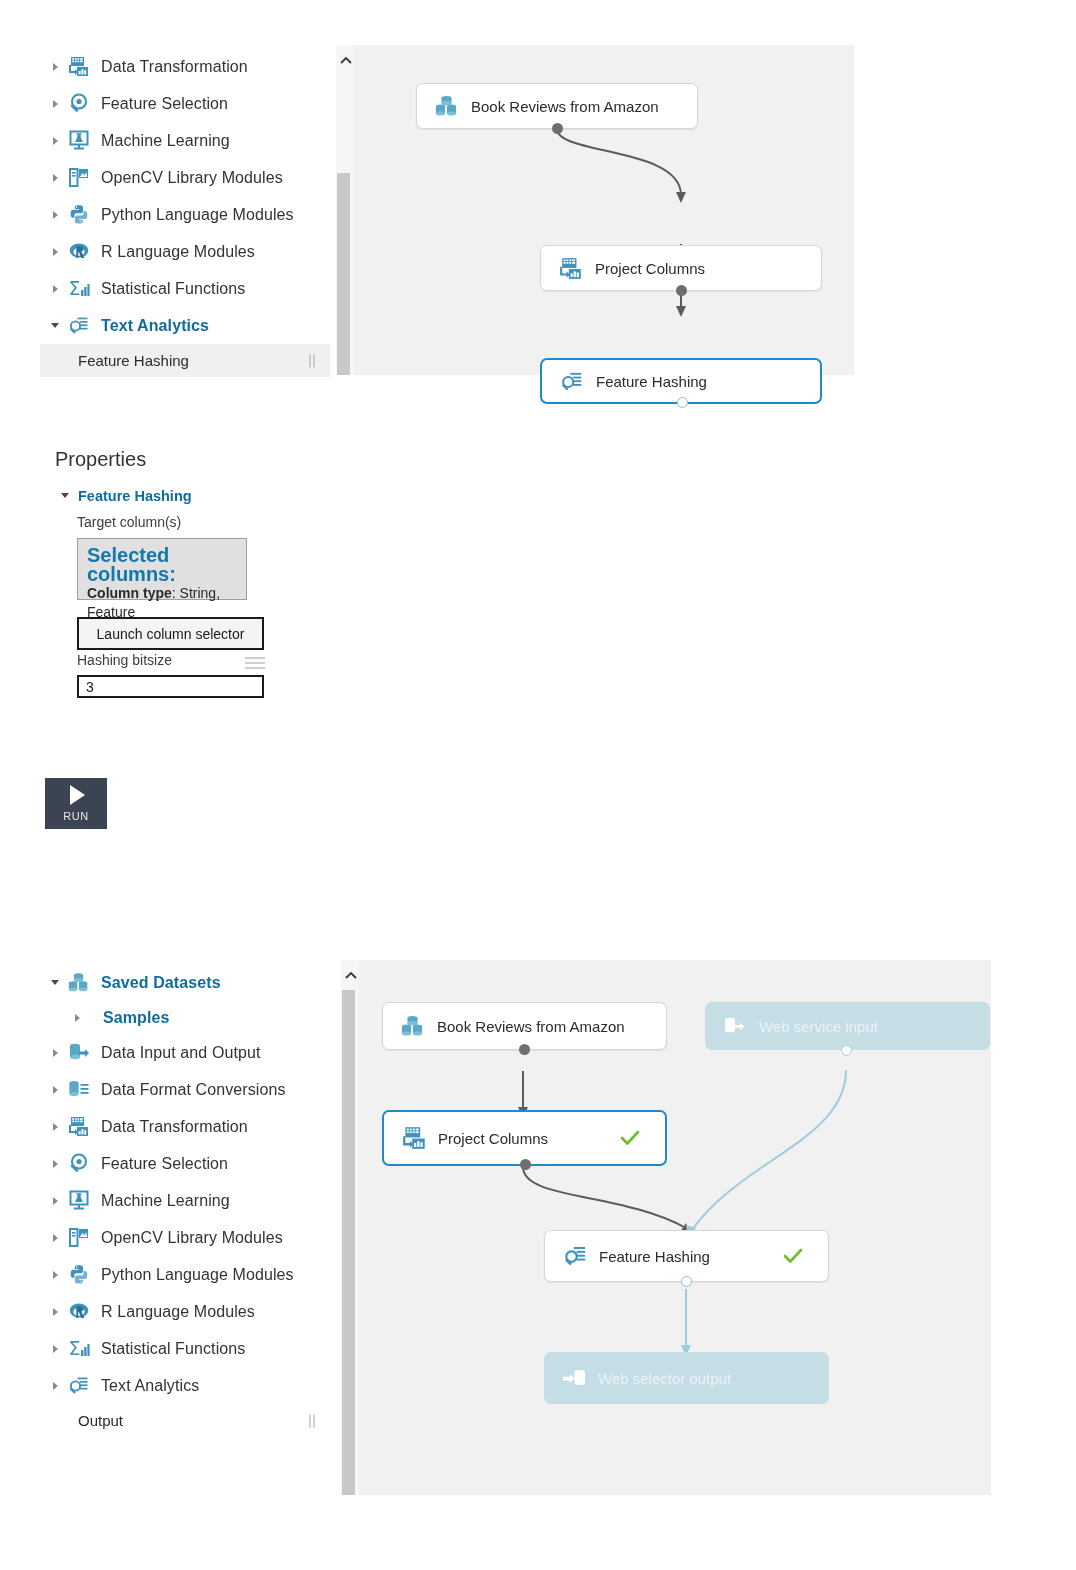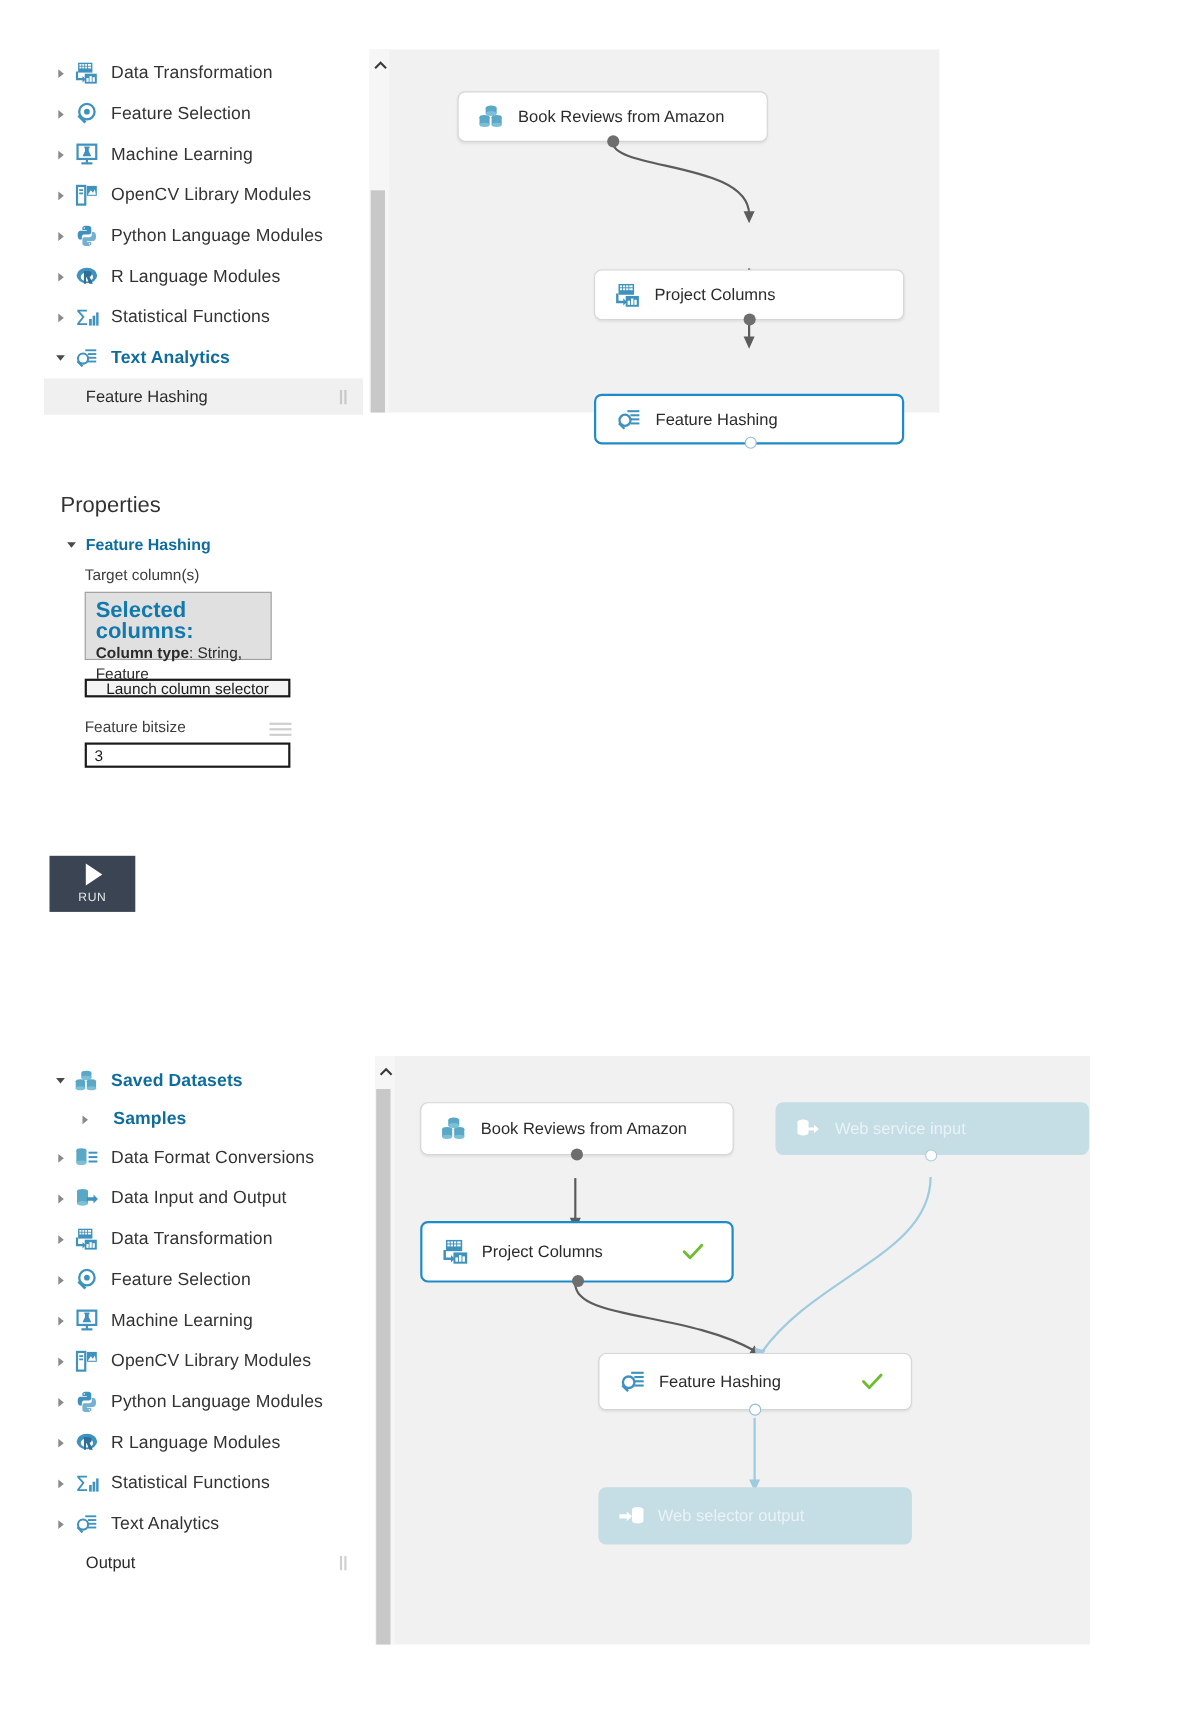--- a/index.html
+++ b/index.html
@@ -357,31 +357,31 @@
   <span class="t">Feature Hashing</span>
 </div>
 
 <div class="prop-sublabel" style="left:77px;top:514px;">Target column(s)</div>
 
 <div class="sel-box" style="left:77px;top:538px;width:170px;height:62px;">
   <div class="b1">Selected columns:</div>
   <div class="b2"><b>Column type</b><span>:</span> <span>String, Feature</span></div>
 </div>
 
-<div class="btn" style="left:77px;top:617px;width:187px;height:17px;">Launch column selector</div>
-
-<div class="prop-sublabel" style="left:77px;top:652px;">Feature bitsize</div>
+<div class="btn" style="left:77px;top:617px;width:187px;height:33px;">Launch column selector</div>
+
+<div class="prop-sublabel" style="left:77px;top:652px;">Hashing bitsize</div>
 <div class="hamb" style="left:245px;top:656px;">
     <i></i>
     <i></i>
     <i></i>
   </div>
 <div class="txtinput" style="left:77px;top:675px;width:187px;height:23px;">3</div>
 
-<div class="runbtn" style="left:45px;top:778px;width:78px;height:51px;text-align:center;">
+<div class="runbtn" style="left:45px;top:778px;width:62px;height:51px;text-align:center;">
   <span class="tri"></span>
   <span class="rl">RUN</span>
 </div>
 
 <div class="tree" style="left:40px;top:964px;">
 
   <div class="tree-row">
     <span class="chev expanded"></span>
     <span class="ico">
       <svg width="22" height="21" viewBox="0 0 24 22">
@@ -402,44 +402,44 @@
   <div class="tree-row sub-row" style="height:33px;">
     <span class="chev collapsed"></span>
     <span class="ico" style="width:6px;min-width:6px;"></span>
     <span class="tlabel accent">Samples</span>
   </div>
 
   <div class="tree-row">
     <span class="chev collapsed"></span>
     <span class="ico">
       <svg width="22" height="21" viewBox="0 0 22 21">
+        <ellipse cx="7" cy="4" rx="5" ry="2.2" fill="#5aa7c6"></ellipse>
+        <rect x="2" y="4" width="10" height="11" fill="#5aa7c6"></rect>
+        <ellipse cx="7" cy="15" rx="5" ry="2.2" fill="#7cc0d8"></ellipse>
+        <path d="M11 9.5 L17 9.5 L17 7 L21 11 L17 15 L17 12.5 L11 12.5 Z" fill="#3f92bd"></path>
+      </svg>
+    </span>
+    <span class="tlabel">Data Input and Output</span>
+  </div>
+
+  <div class="tree-row">
+    <span class="chev collapsed"></span>
+    <span class="ico">
+      <svg width="22" height="21" viewBox="0 0 22 21">
         <ellipse cx="6" cy="4" rx="4.6" ry="2.1" fill="#5aa7c6"></ellipse>
         <rect x="1.4" y="4" width="9.2" height="11" fill="#5aa7c6"></rect>
         <ellipse cx="6" cy="15" rx="4.6" ry="2.1" fill="#7cc0d8"></ellipse>
         <g fill="#3f92bd">
           <rect x="12.5" y="5" width="8" height="1.8"></rect>
           <rect x="12.5" y="9" width="8" height="1.8"></rect>
           <rect x="12.5" y="13" width="8" height="1.8"></rect>
         </g>
       </svg>
     </span>
     <span class="tlabel">Data Format Conversions</span>
-  </div>
-
-  <div class="tree-row">
-    <span class="chev collapsed"></span>
-    <span class="ico">
-      <svg width="22" height="21" viewBox="0 0 22 21">
-        <ellipse cx="7" cy="4" rx="5" ry="2.2" fill="#5aa7c6"></ellipse>
-        <rect x="2" y="4" width="10" height="11" fill="#5aa7c6"></rect>
-        <ellipse cx="7" cy="15" rx="5" ry="2.2" fill="#7cc0d8"></ellipse>
-        <path d="M11 9.5 L17 9.5 L17 7 L21 11 L17 15 L17 12.5 L11 12.5 Z" fill="#3f92bd"></path>
-      </svg>
-    </span>
-    <span class="tlabel">Data Input and Output</span>
   </div>
 
   <div class="tree-row">
     <span class="chev collapsed"></span>
     <span class="ico">
       <svg width="22" height="21" viewBox="0 0 22 21">
         <rect x="3" y="1" width="13" height="9" fill="#3f92bd"></rect>
         <g fill="#ffffff">
           <rect x="4.2" y="2.2" width="1.8" height="1.6"></rect>
             <rect x="6.8" y="2.2" width="1.8" height="1.6"></rect>

